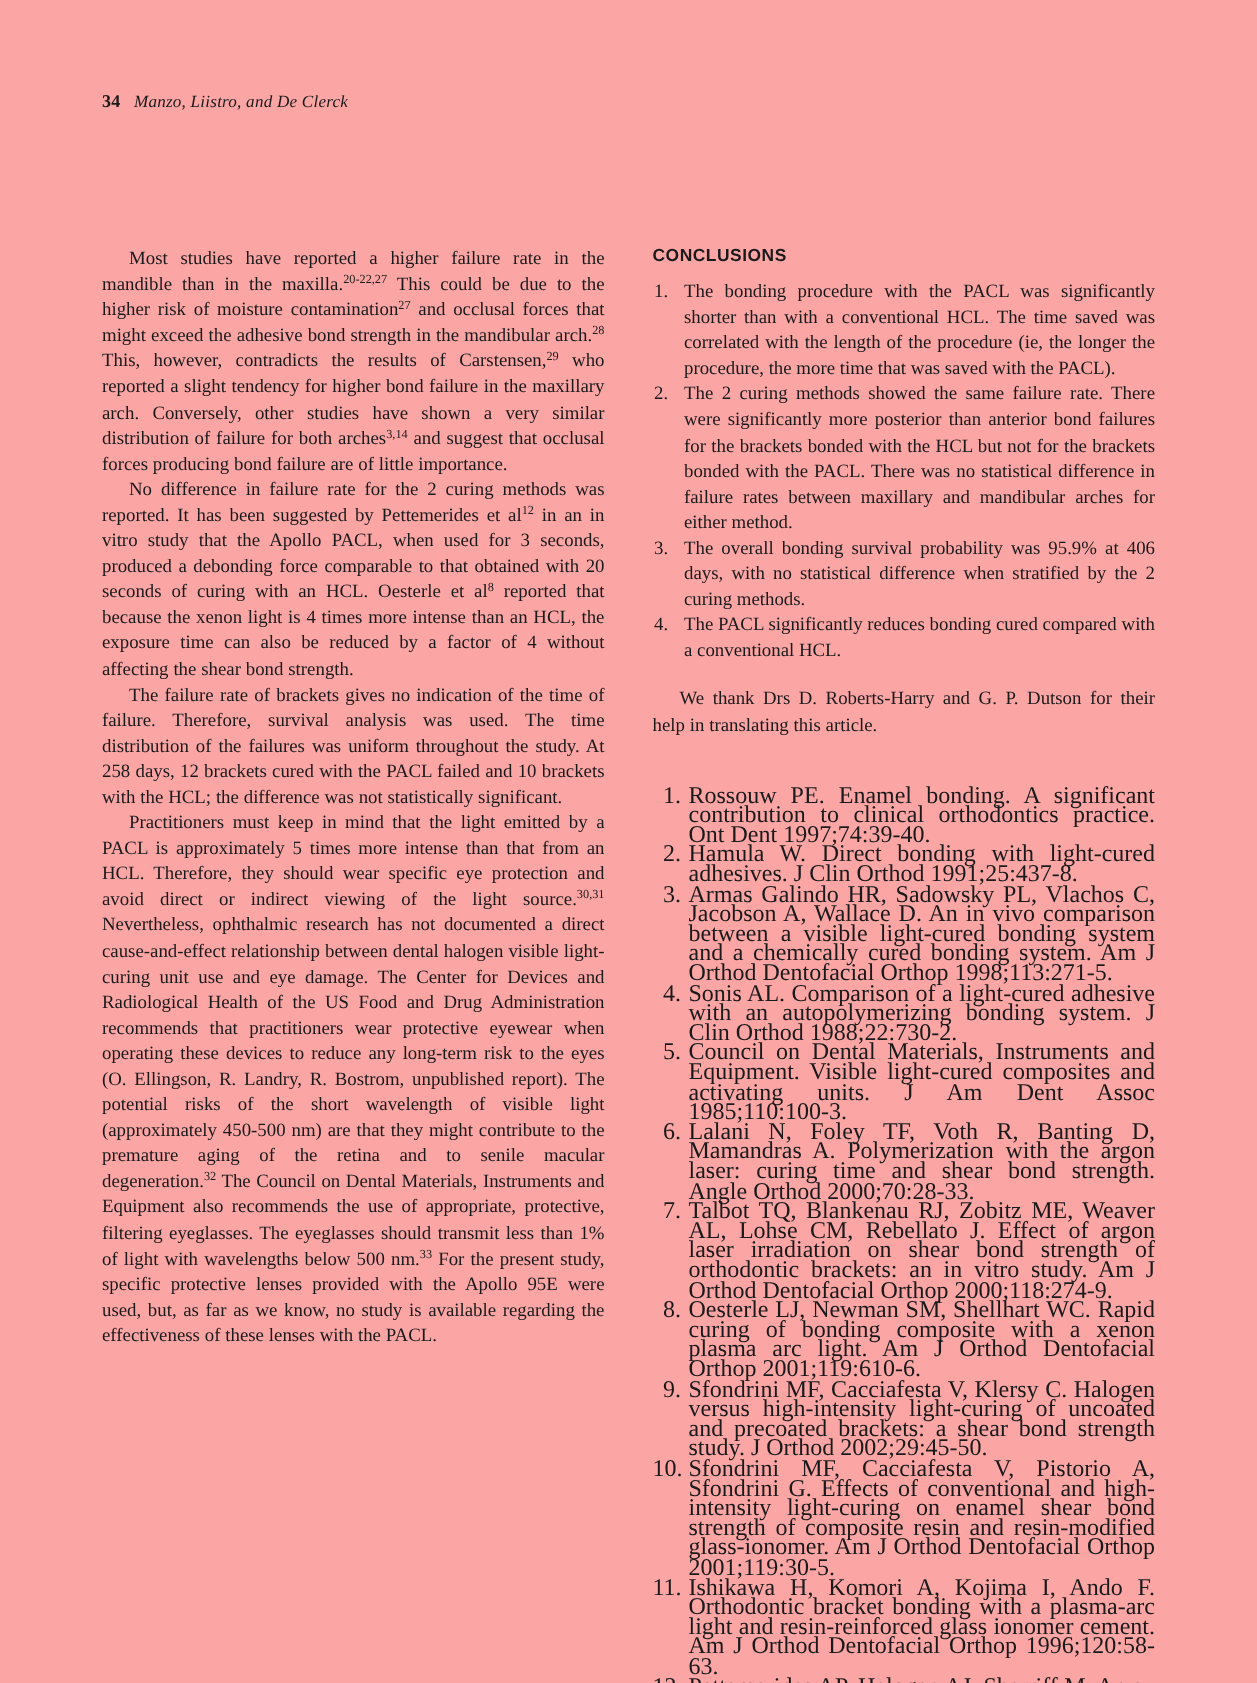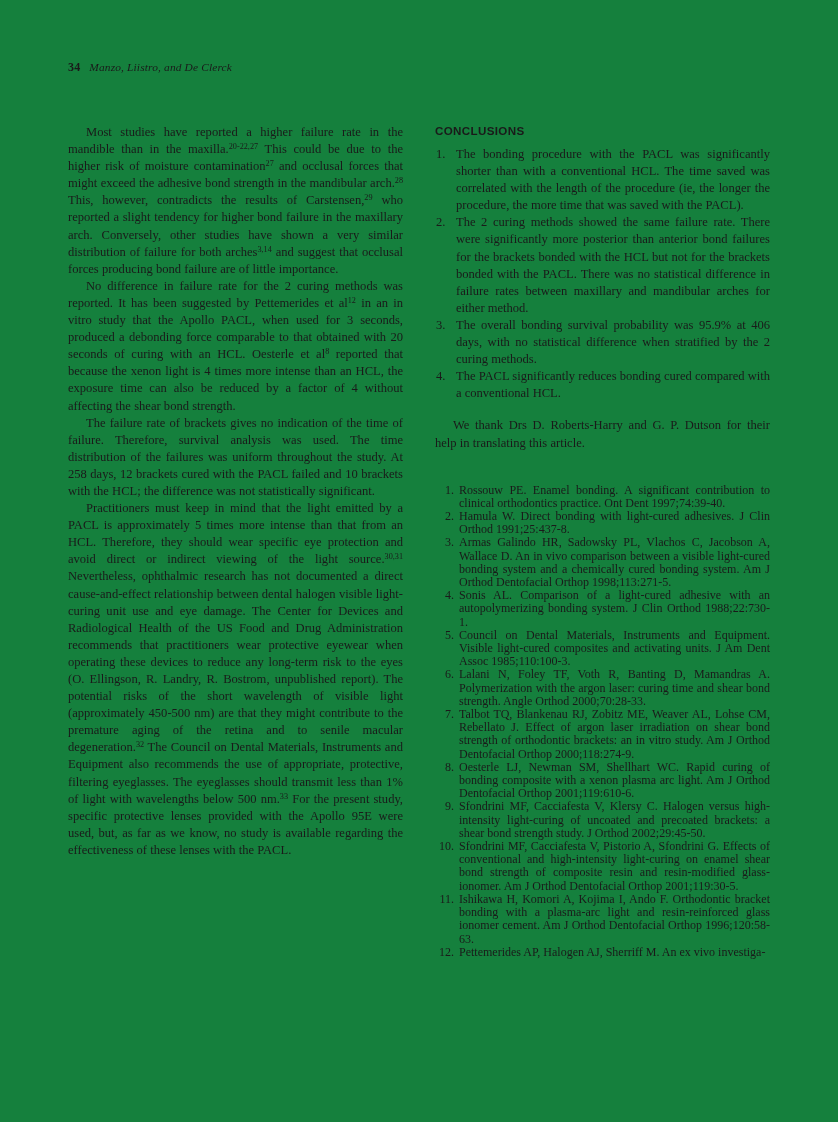--- a/index.html
+++ b/index.html
@@ -9,21 +9,21 @@
     background: #ffffff;
   }
   body {
     font-family: "Liberation Serif", "DejaVu Serif", serif;
     color: #1a1a1a;
   }
   #page {
     position: relative;
     width: 838px;
     height: 1122px;
-    background: #15803d;
+    background: #fca5a5;
     overflow: hidden;
     box-sizing: border-box;
   }
   
   #running-head {
     position: absolute;
     left: 68px;
     right: 68px;
     top: 60px;
     height: 42px;
@@ -58,20 +58,21 @@
   
   #columns {
     position: absolute;
     left: 68px;
     top: 124px;
     width: 702px;
   }
   .col {
     width: 335px;
     float: left;
+    margin-top: 40px;
   }
   .col.right { margin-left: 32px; }
 
   p.body {
     margin: 0;
     font-size: 12.55px;
     line-height: 17.1px;
     text-align: justify;
     text-indent: 18px;
     hyphens: none;
@@ -123,21 +124,21 @@
   ol.references {
     margin: 0;
     padding: 0;
     list-style: none;
     counter-reset: rnum;
   }
   ol.references > li {
     position: relative;
     counter-increment: rnum;
     padding-left: 24px;
-    font-size: 12px;
+    font-size: 16px;
     line-height: 13.2px;
     text-align: justify;
     margin-bottom: 0px;
   }
   ol.references > li:before {
     content: counter(rnum) ".";
     position: absolute;
     left: 0;
     top: 0;
     width: 19px;
@@ -178,21 +179,21 @@
 
       <div class="thanks-wrap">
         <p class="body">We thank Drs D. Roberts-Harry and G. P. Dutson for their help in translating this article.</p>
       </div>
 
       <div class="refs-block">
         <ol class="references" id="references-list">
             <li>Rossouw PE. Enamel bonding. A significant contribution to clinical orthodontics practice. Ont Dent 1997;74:39-40.</li>
             <li>Hamula W. Direct bonding with light-cured adhesives. J Clin Orthod 1991;25:437-8.</li>
             <li>Armas Galindo HR, Sadowsky PL, Vlachos C, Jacobson A, Wallace D. An in vivo comparison between a visible light-cured bonding system and a chemically cured bonding system. Am J Orthod Dentofacial Orthop 1998;113:271-5.</li>
-            <li>Sonis AL. Comparison of a light-cured adhesive with an autopolymerizing bonding system. J Clin Orthod 1988;22:730-1.</li>
+            <li>Sonis AL. Comparison of a light-cured adhesive with an autopolymerizing bonding system. J Clin Orthod 1988;22:730-2.</li>
             <li>Council on Dental Materials, Instruments and Equipment. Visible light-cured composites and activating units. J Am Dent Assoc 1985;110:100-3.</li>
             <li>Lalani N, Foley TF, Voth R, Banting D, Mamandras A. Polymerization with the argon laser: curing time and shear bond strength. Angle Orthod 2000;70:28-33.</li>
             <li>Talbot TQ, Blankenau RJ, Zobitz ME, Weaver AL, Lohse CM, Rebellato J. Effect of argon laser irradiation on shear bond strength of orthodontic brackets: an in vitro study. Am J Orthod Dentofacial Orthop 2000;118:274-9.</li>
             <li>Oesterle LJ, Newman SM, Shellhart WC. Rapid curing of bonding composite with a xenon plasma arc light. Am J Orthod Dentofacial Orthop 2001;119:610-6.</li>
             <li>Sfondrini MF, Cacciafesta V, Klersy C. Halogen versus high-intensity light-curing of uncoated and precoated brackets: a shear bond strength study. J Orthod 2002;29:45-50.</li>
             <li>Sfondrini MF, Cacciafesta V, Pistorio A, Sfondrini G. Effects of conventional and high-intensity light-curing on enamel shear bond strength of composite resin and resin-modified glass-ionomer. Am J Orthod Dentofacial Orthop 2001;119:30-5.</li>
             <li>Ishikawa H, Komori A, Kojima I, Ando F. Orthodontic bracket bonding with a plasma-arc light and resin-reinforced glass ionomer cement. Am J Orthod Dentofacial Orthop 1996;120:58-63.</li>
             <li>Pettemerides AP, Halogen AJ, Sherriff M. An ex vivo investiga-</li>
           </ol>
       </div>

